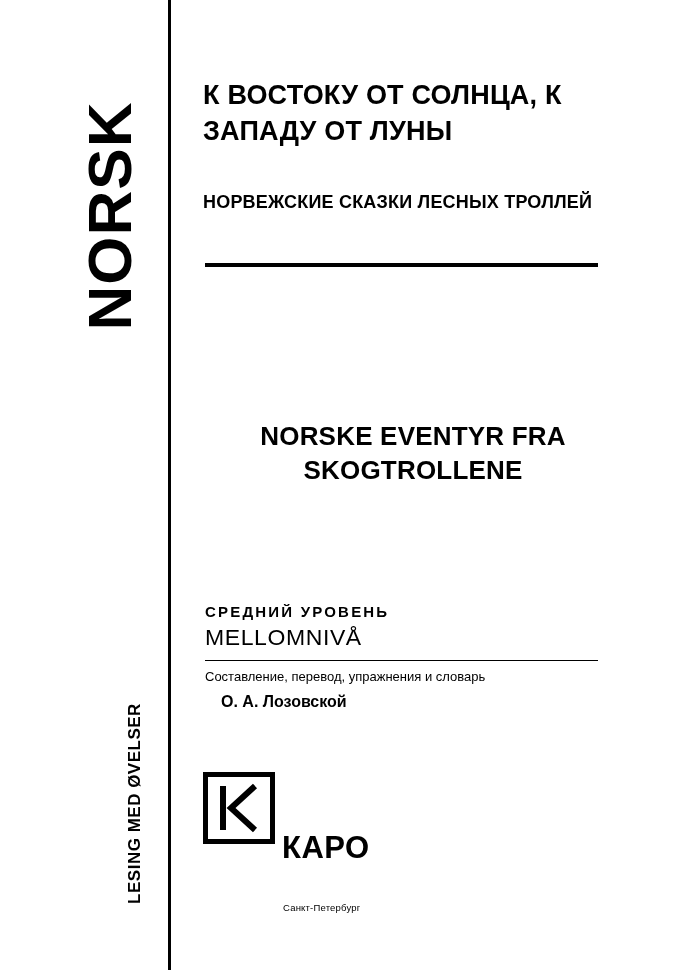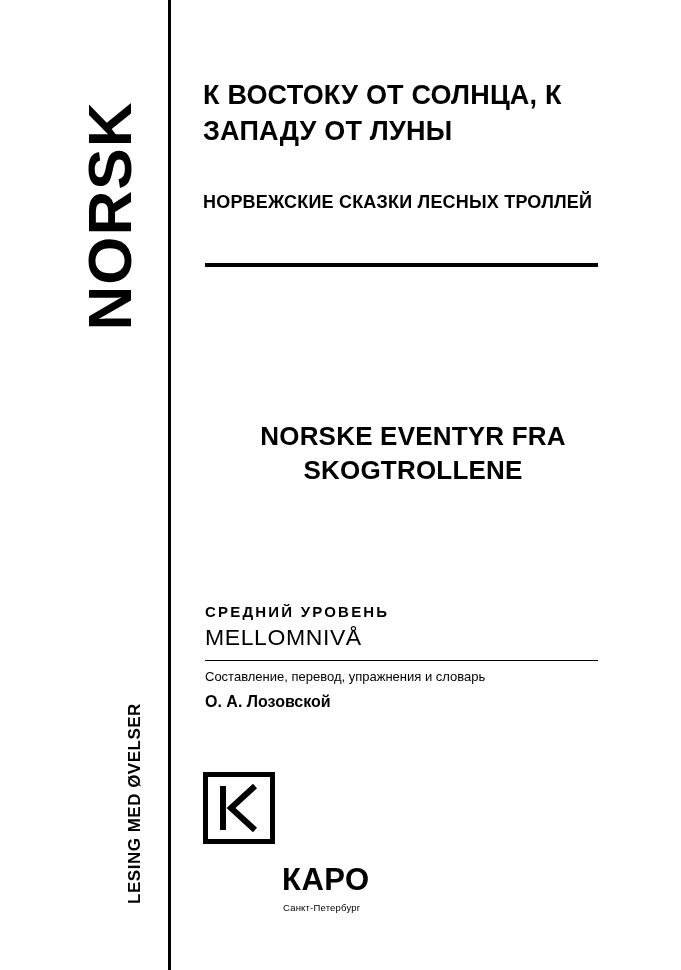--- a/index.html
+++ b/index.html
@@ -153,21 +153,21 @@
     position: absolute;
     top: 668px;
     left: 2px;
     width: 420px;
     font-size: 13px;
     line-height: 1.45;
   }
   .credit-name {
     position: absolute;
     top: 690px;
-    left: 2px;
+    left: 18px;
     width: 420px;
     font-size: 16px;
     font-weight: bold;
     line-height: 1.45;
   }
 
   
   .logo {
     position: absolute;
     top: 772px;
@@ -182,21 +182,20 @@
     height: 72px;
   }
   .logo-name {
     position: absolute;
     top: 60px;
     left: 79px;
     font-size: 31px;
     font-weight: bold;
     letter-spacing: 0.5px;
     line-height: 1;
-    margin-top: 32px;
   }
   .logo-city {
     position: absolute;
     top: 92px;
     left: 80px;
     font-size: 9.5px;
     letter-spacing: 0.2px;
     line-height: 1;
     margin-top: 39px;
   }

